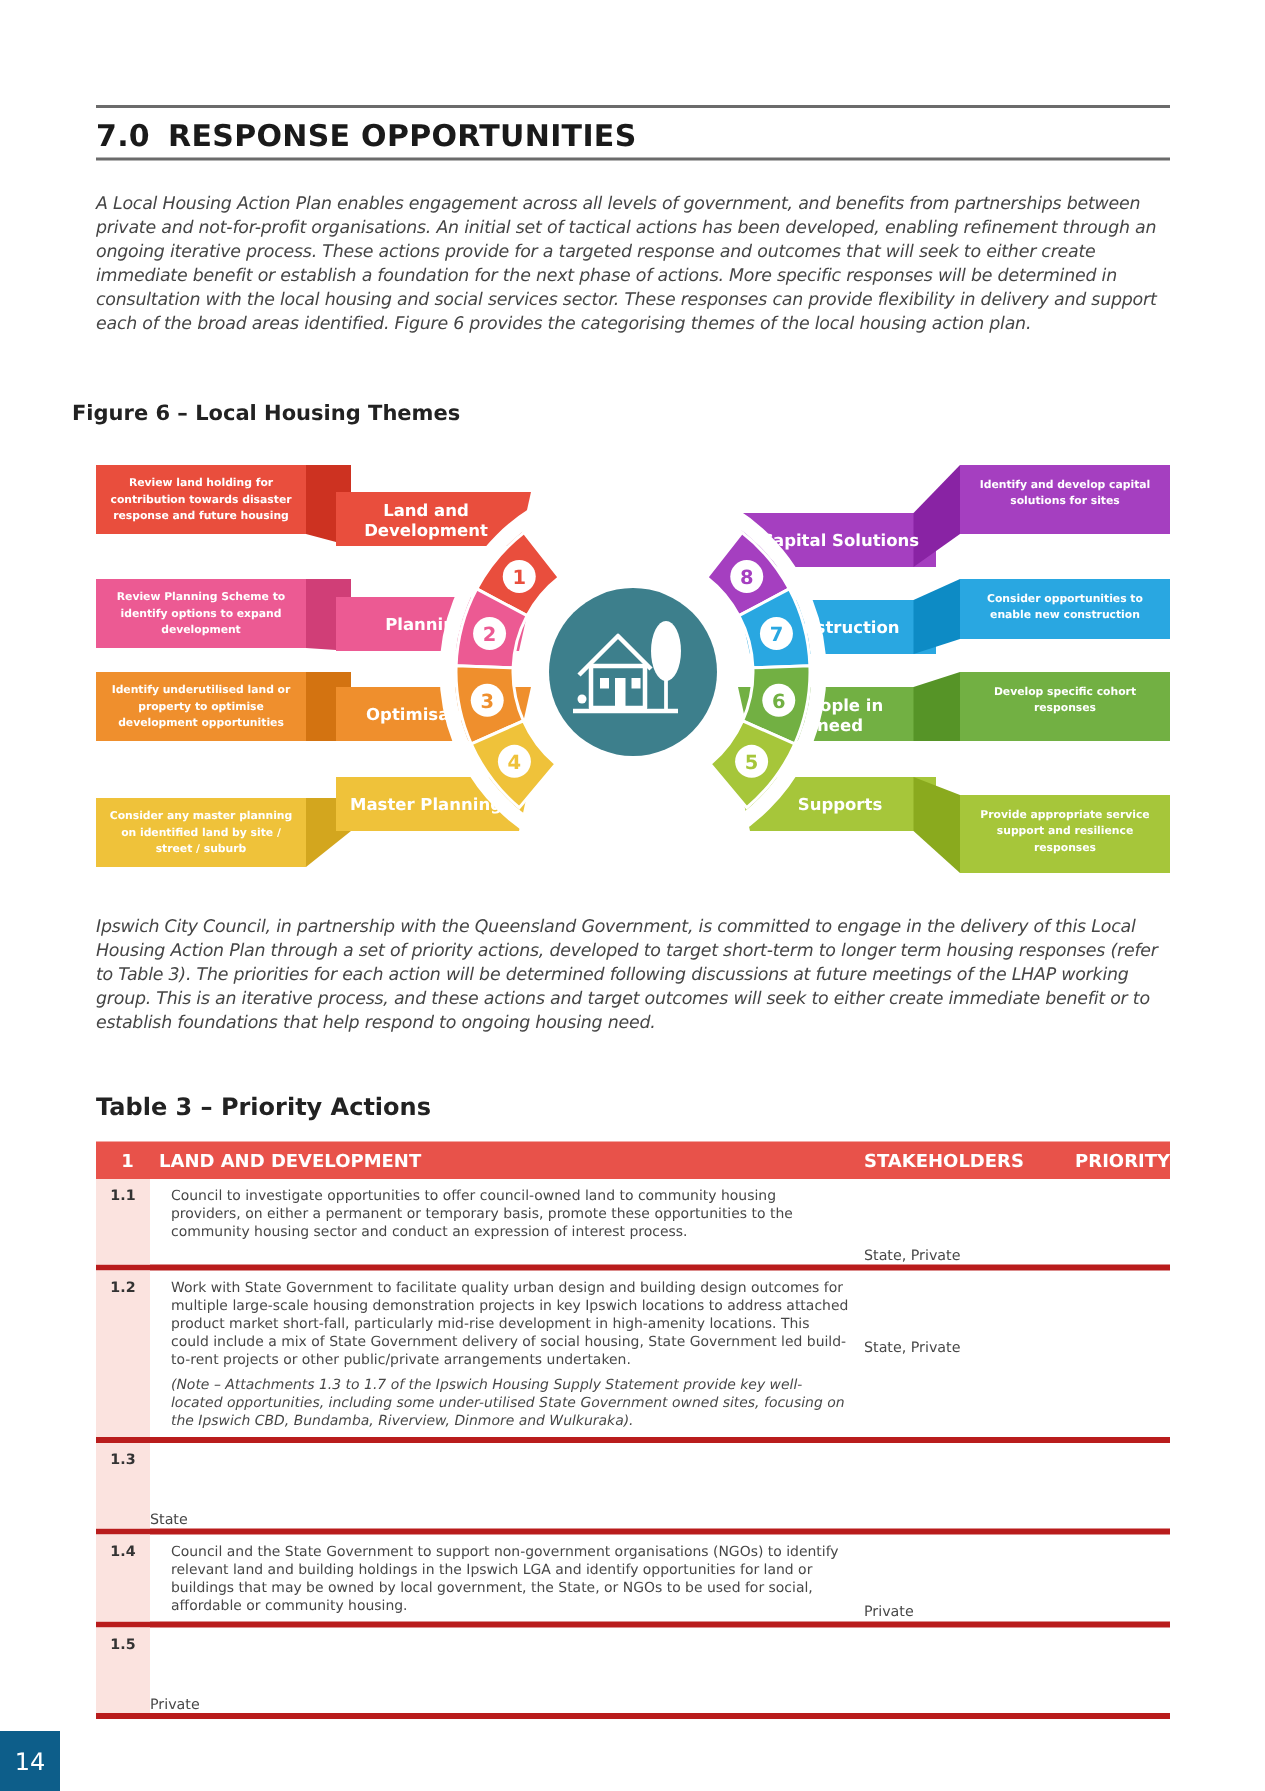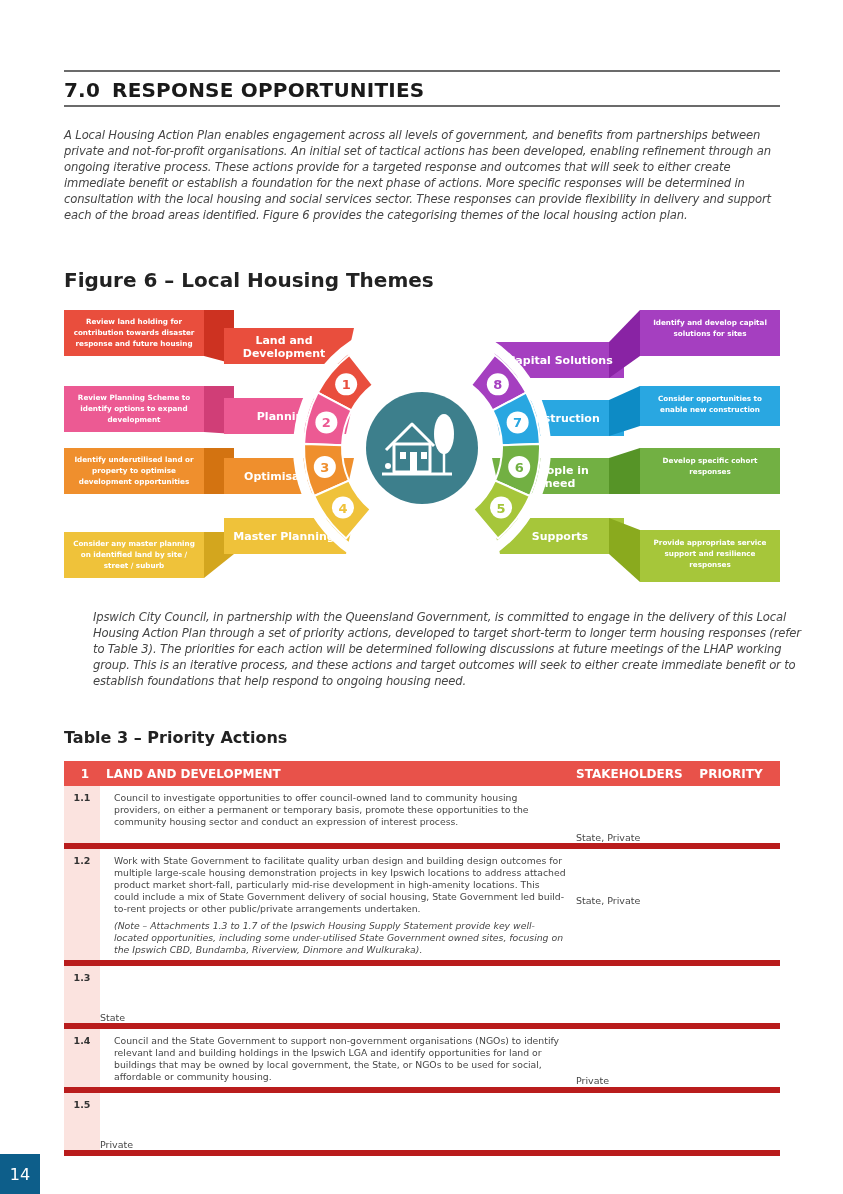--- a/index.html
+++ b/index.html
@@ -7,38 +7,38 @@
     body { position: relative; font-family: "DejaVu Sans", sans-serif; color: #3a3a3a; }
 
     .rule { position: absolute; left: 64px; width: 716px; height: 2px; background: #6b6b6b; }
     .rule.top { top: 70px; }
     .rule.bottom { top: 105px; }
     .section-title { position: absolute; left: 64px; top: 78px; font-family: "DejaVu Sans", sans-serif; font-weight: bold; font-size: 20px; color: #1a1a1a; letter-spacing: 0.2px; }
     .section-title .num { margin-right: 12px; }
 
     .para { position: absolute; left: 64px; width: 718px; font-size: 11.6px; line-height: 16px; color: #454545; letter-spacing: -0.15px; font-style: italic; }
     .para.p1 { top: 127px; }
-    .para.p2 { top: 609px; margin-left: 29px; }
-
-    .fig-title { position: absolute; left: 64px; top: 268px; font-size: 20px; color: #222; }
+    .para.p2 { top: 609px; }
+
+    .fig-title { position: absolute; left: 48px; top: 268px; font-size: 14px; color: #222; }
     .tbl-title { position: absolute; left: 64px; top: 728px; font-size: 16px; color: #222; }
 
     
     .diagram { position: absolute; left: 64px; top: 308px; width: 716px; height: 282px; }
     .diagram svg { width: 716px; height: 282px; display: block; }
     .dtext { font-family: "DejaVu Sans", sans-serif; fill: #ffffff; }
 
     
     .table { position: absolute; left: 64px; top: 761px; width: 716px; }
     .thead { height: 25px; background: #e8524a; color: #fff; font-weight: bold; font-size: 12px; display: flex; align-items: center; }
     .thead .c-num { width: 42px; text-align: center; }
     .thead .c-title { width: 470px; padding-left: 0; }
     .thead .c-stake { width: 120px; }
-    .thead .c-prio { width: 84px; text-align: center; padding-right: 14px; }
-    .row { display: flex; border-bottom: 6px solid #b91c1c; }
+    .thead .c-prio { width: 84px; text-align: right; }
+    .row { display: flex; border-bottom: 4px solid #b91c1c; }
     .row .c-num { width: 36px; background: #fbe3df; font-weight: bold; font-size: 9.5px; color: #333; text-align: center; padding-top: 6px; }
     .row .c-text { width: 476px; padding: 6px 10px 4px 14px; font-size: 9.3px; line-height: 12px; color: #474747; }
     .row .c-text .note { font-style: italic; margin-top: 5px; }
     .row .c-stake { width: 120px; padding-top: 6px; font-size: 9.5px; color: #474747; margin-top: 40px; }
     .row .c-prio { width: 84px; }
 
     .page-badge { position: absolute; left: 0; top: 1154px; width: 40px; height: 40px; background: #0d5e8a; color: #ffffff; font-size: 16px; display: flex; align-items: center; justify-content: center; }
   </style>
 </head>
 <body>

